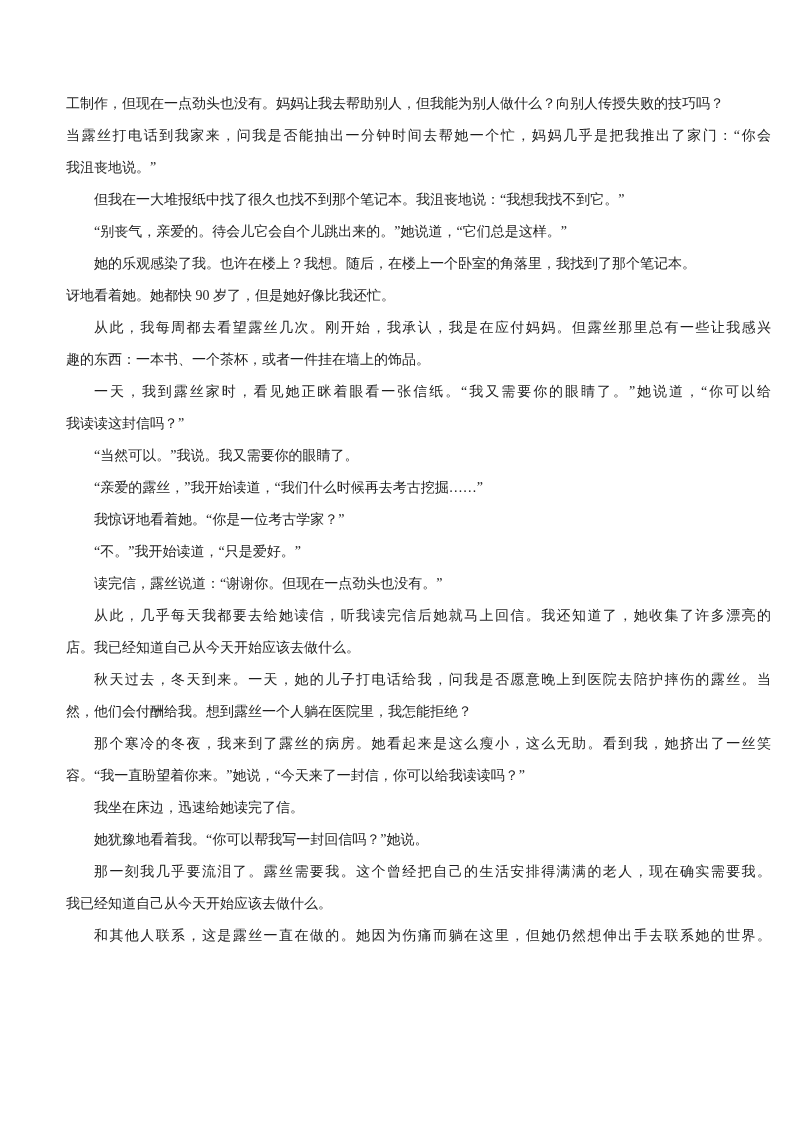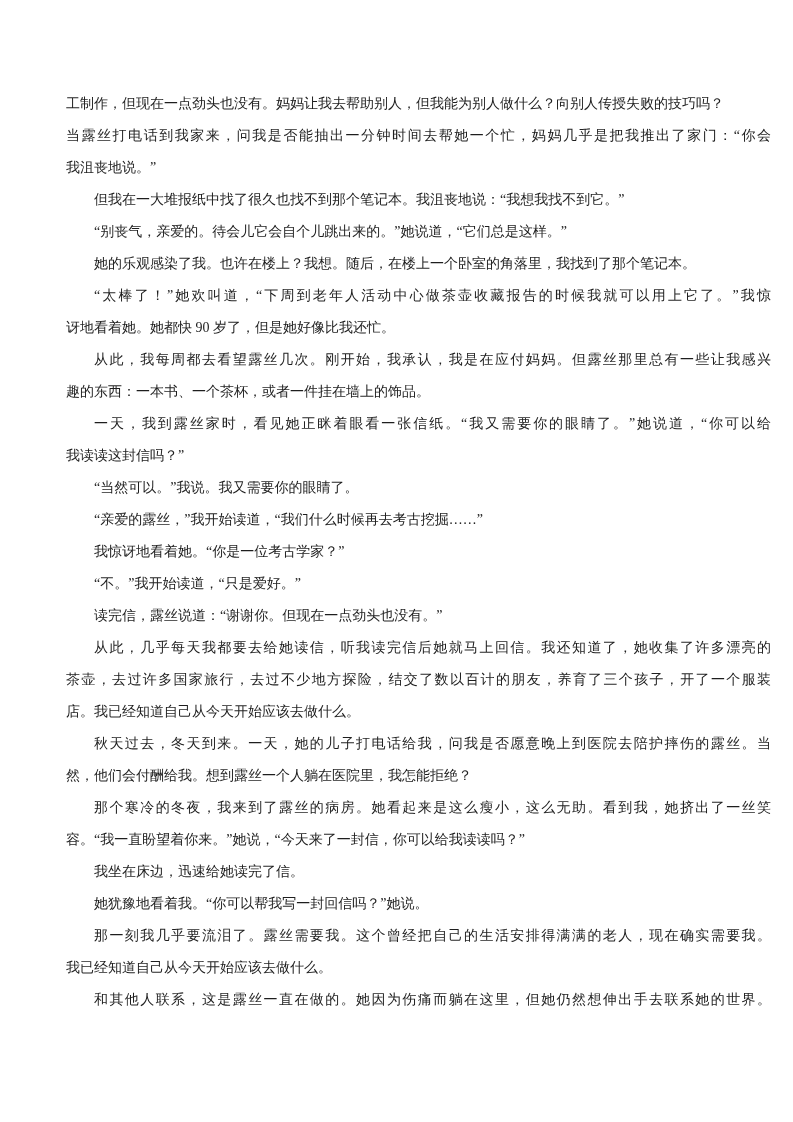--- a/index.html
+++ b/index.html
@@ -41,33 +41,31 @@
 <body>
 
 <div class="page">
   <div class="passage" id="passage" style="color: rgb(30, 30, 30);">
       <div class="line">工制作，但现在一点劲头也没有。妈妈让我去帮助别人，但我能为别人做什么？向别人传授失败的技巧吗？</div>
       <div class="line full">当露丝打电话到我家来，问我是否能抽出一分钟时间去帮她一个忙，妈妈几乎是把我推出了家门：“你会</div>
       <div class="line">我沮丧地说。”</div>
       <div class="line indent">但我在一大堆报纸中找了很久也找不到那个笔记本。我沮丧地说：“我想我找不到它。”</div>
       <div class="line indent">“别丧气，亲爱的。待会儿它会自个儿跳出来的。”她说道，“它们总是这样。”</div>
       <div class="line indent">她的乐观感染了我。也许在楼上？我想。随后，在楼上一个卧室的角落里，我找到了那个笔记本。</div>
-      <div class="line indent full">“太棒了！”她欢叫道，“下周到老年人活动中心做茶壶收藏报告的时候我就可以用上它了。”我惊</div>
       <div class="line">讶地看着她。她都快 90 岁了，但是她好像比我还忙。</div>
       <div class="line indent full">从此，我每周都去看望露丝几次。刚开始，我承认，我是在应付妈妈。但露丝那里总有一些让我感兴</div>
       <div class="line">趣的东西：一本书、一个茶杯，或者一件挂在墙上的饰品。</div>
       <div class="line indent full">一天，我到露丝家时，看见她正眯着眼看一张信纸。“我又需要你的眼睛了。”她说道，“你可以给</div>
       <div class="line">我读读这封信吗？”</div>
       <div class="line indent">“当然可以。”我说。我又需要你的眼睛了。</div>
       <div class="line indent">“亲爱的露丝，”我开始读道，“我们什么时候再去考古挖掘……”</div>
       <div class="line indent">我惊讶地看着她。“你是一位考古学家？”</div>
       <div class="line indent">“不。”我开始读道，“只是爱好。”</div>
       <div class="line indent">读完信，露丝说道：“谢谢你。但现在一点劲头也没有。”</div>
       <div class="line indent full">从此，几乎每天我都要去给她读信，听我读完信后她就马上回信。我还知道了，她收集了许多漂亮的</div>
-      <div class="line full">茶壶，去过许多国家旅行，去过不少地方探险，结交了数以百计的朋友，养育了三个孩子，开了一个服装</div>
       <div class="line">店。我已经知道自己从今天开始应该去做什么。</div>
       <div class="line indent full">秋天过去，冬天到来。一天，她的儿子打电话给我，问我是否愿意晚上到医院去陪护摔伤的露丝。当</div>
       <div class="line">然，他们会付酬给我。想到露丝一个人躺在医院里，我怎能拒绝？</div>
       <div class="line indent full">那个寒冷的冬夜，我来到了露丝的病房。她看起来是这么瘦小，这么无助。看到我，她挤出了一丝笑</div>
       <div class="line">容。“我一直盼望着你来。”她说，“今天来了一封信，你可以给我读读吗？”</div>
       <div class="line indent">我坐在床边，迅速给她读完了信。</div>
       <div class="line indent">她犹豫地看着我。“你可以帮我写一封回信吗？”她说。</div>
       <div class="line indent full">那一刻我几乎要流泪了。露丝需要我。这个曾经把自己的生活安排得满满的老人，现在确实需要我。</div>
       <div class="line">我已经知道自己从今天开始应该去做什么。</div>
       <div class="line indent full">和其他人联系，这是露丝一直在做的。她因为伤痛而躺在这里，但她仍然想伸出手去联系她的世界。</div>

